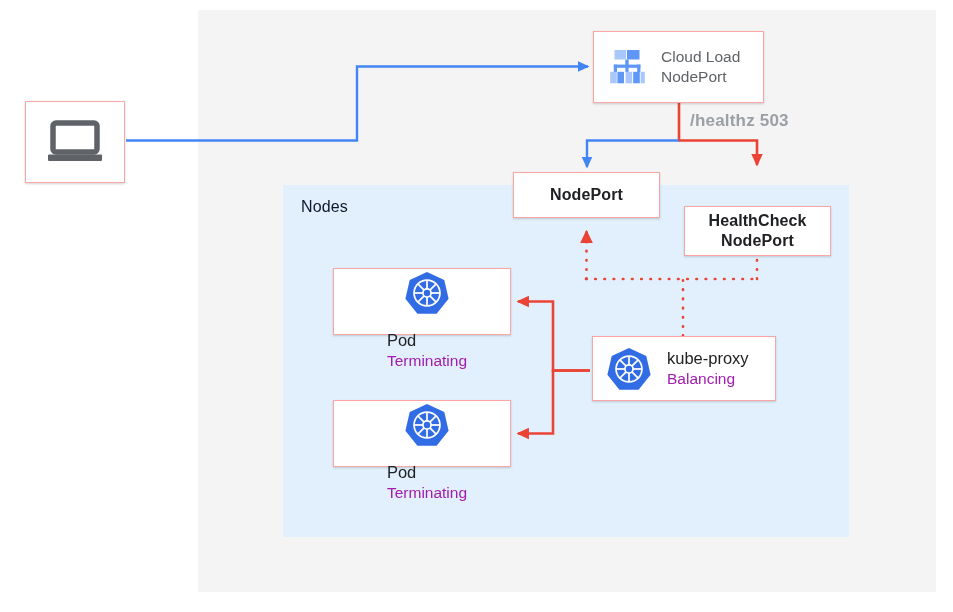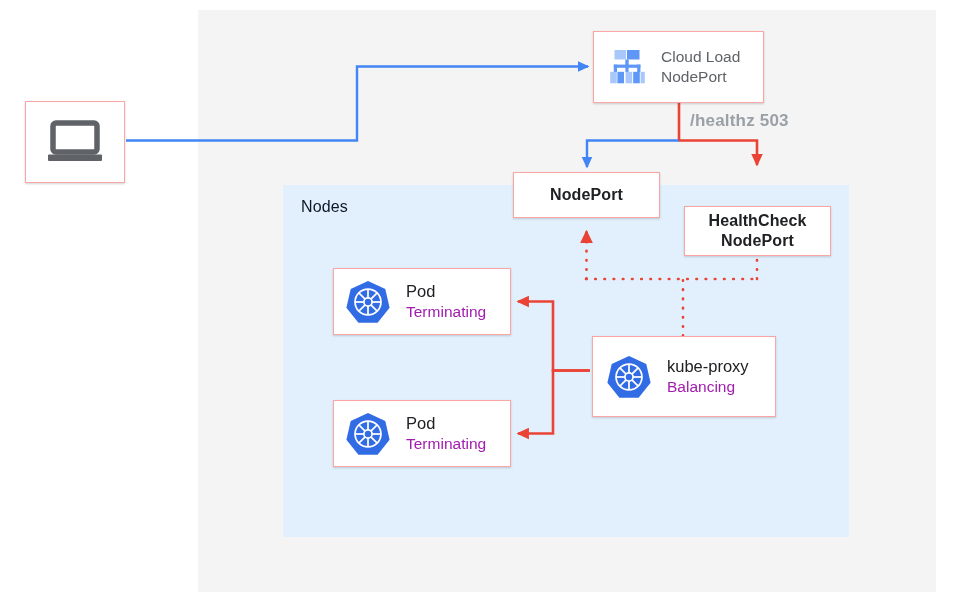--- a/index.html
+++ b/index.html
@@ -96,26 +96,26 @@
     font-size: 16px;
     font-weight: bold;
     color: #202124;
     line-height: 1.22;
     letter-spacing: 0.1px;
   }
 
   
   .pod-card-1 { left: 333px; top: 268px; width: 178px; height: 67px; }
   .pod-card-2 { left: 333px; top: 400px; width: 178px; height: 67px; }
-  .pod-card-1, .pod-card-2 { padding-left: 10px; gap: 14px; }
+  .pod-card-1, .pod-card-2 { padding-left: 10px; gap: 14px; flex-direction: column; }
 
   
   .kp-card {
     left: 592px; top: 336px;
-    width: 184px; height: 81px;
+    width: 184px; height: 65px;
     padding-left: 12px;
     gap: 14px;
   }
 
   .node-title {
     font-size: 16.5px;
     color: #202124;
     line-height: 1.18;
     white-space: nowrap;
   }

